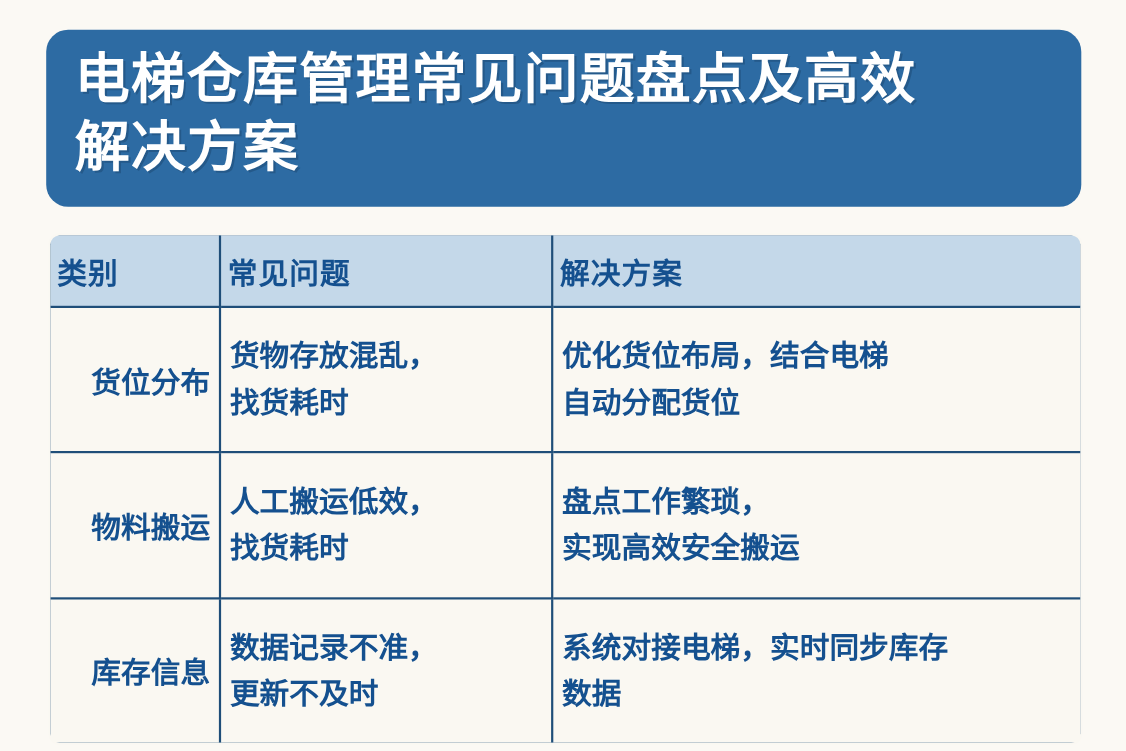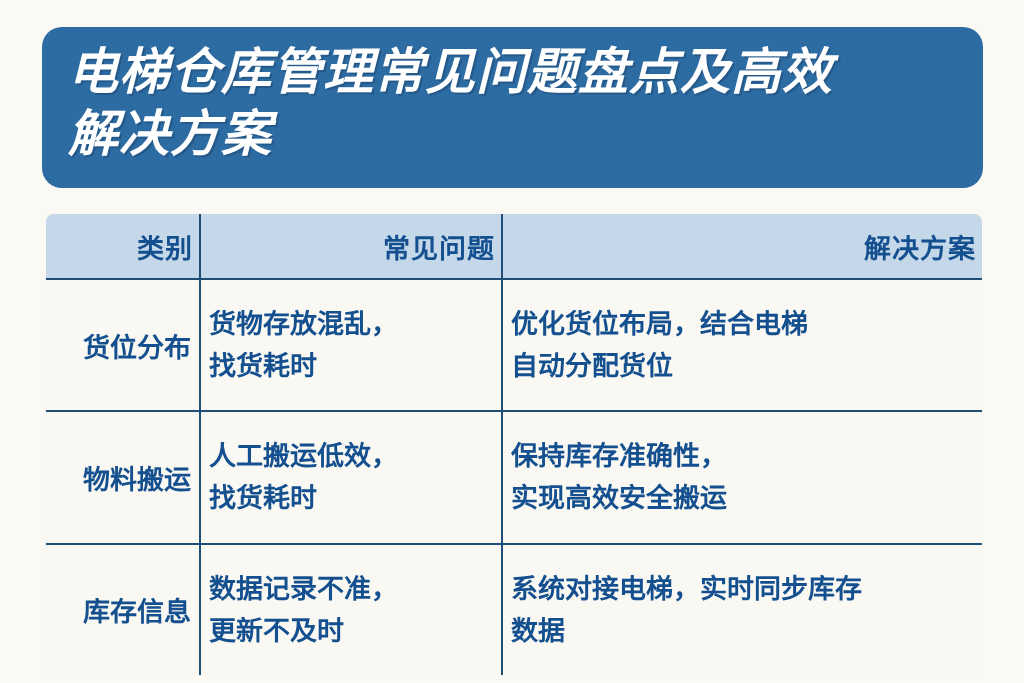--- a/index.html
+++ b/index.html
@@ -27,21 +27,20 @@
     position: absolute;
     left: 42px;
     top: 27px;
     width: 941px;
     height: 161px;
     background: #2d6ba3;
     border-radius: 20px;
     box-sizing: border-box;
     padding: 14px 16px 10px 26px;
     overflow: hidden;
-    font-style: italic;
   }
   .banner-inner {
     display: block;
   }
   .title-line {
     display: block;
     color: #ffffff;
     font-size: 50px;
     font-weight: bold;
     letter-spacing: 1px;
@@ -88,21 +87,21 @@
     color: #14508f;
     vertical-align: middle;
     box-sizing: border-box;
   }
   table.info-table thead th {
     background: #c4d8e9;
     height: 66px;
     font-size: 27px;
     font-weight: bold;
     letter-spacing: 1px;
-    text-align: right;
+    text-align: left;
     padding: 0 6px;
   }
   table.info-table tbody td {
     background: #faf8f2;
     font-size: 27px;
     font-weight: bold;
     padding: 10px 8px;
   }
   td.col-category {
     text-align: right;
@@ -175,21 +174,21 @@
           </td>
         </tr>
 
         <tr>
           <td class="col-category">物料搬运</td>
           <td class="col-problem">
             <span class="cell-line">人工搬运低效，</span>
             <span class="cell-line">找货耗时</span>
           </td>
           <td class="col-solution">
-            <span class="cell-line">保持库存准确性，</span>
+            <span class="cell-line">盘点工作繁琐，</span>
             <span class="cell-line">实现高效安全搬运</span>
           </td>
         </tr>
 
 
         <tr>
           <td class="col-category">库存信息</td>
           <td class="col-problem">
             <span class="cell-line">数据记录不准，</span>
             <span class="cell-line">更新不及时</span>

